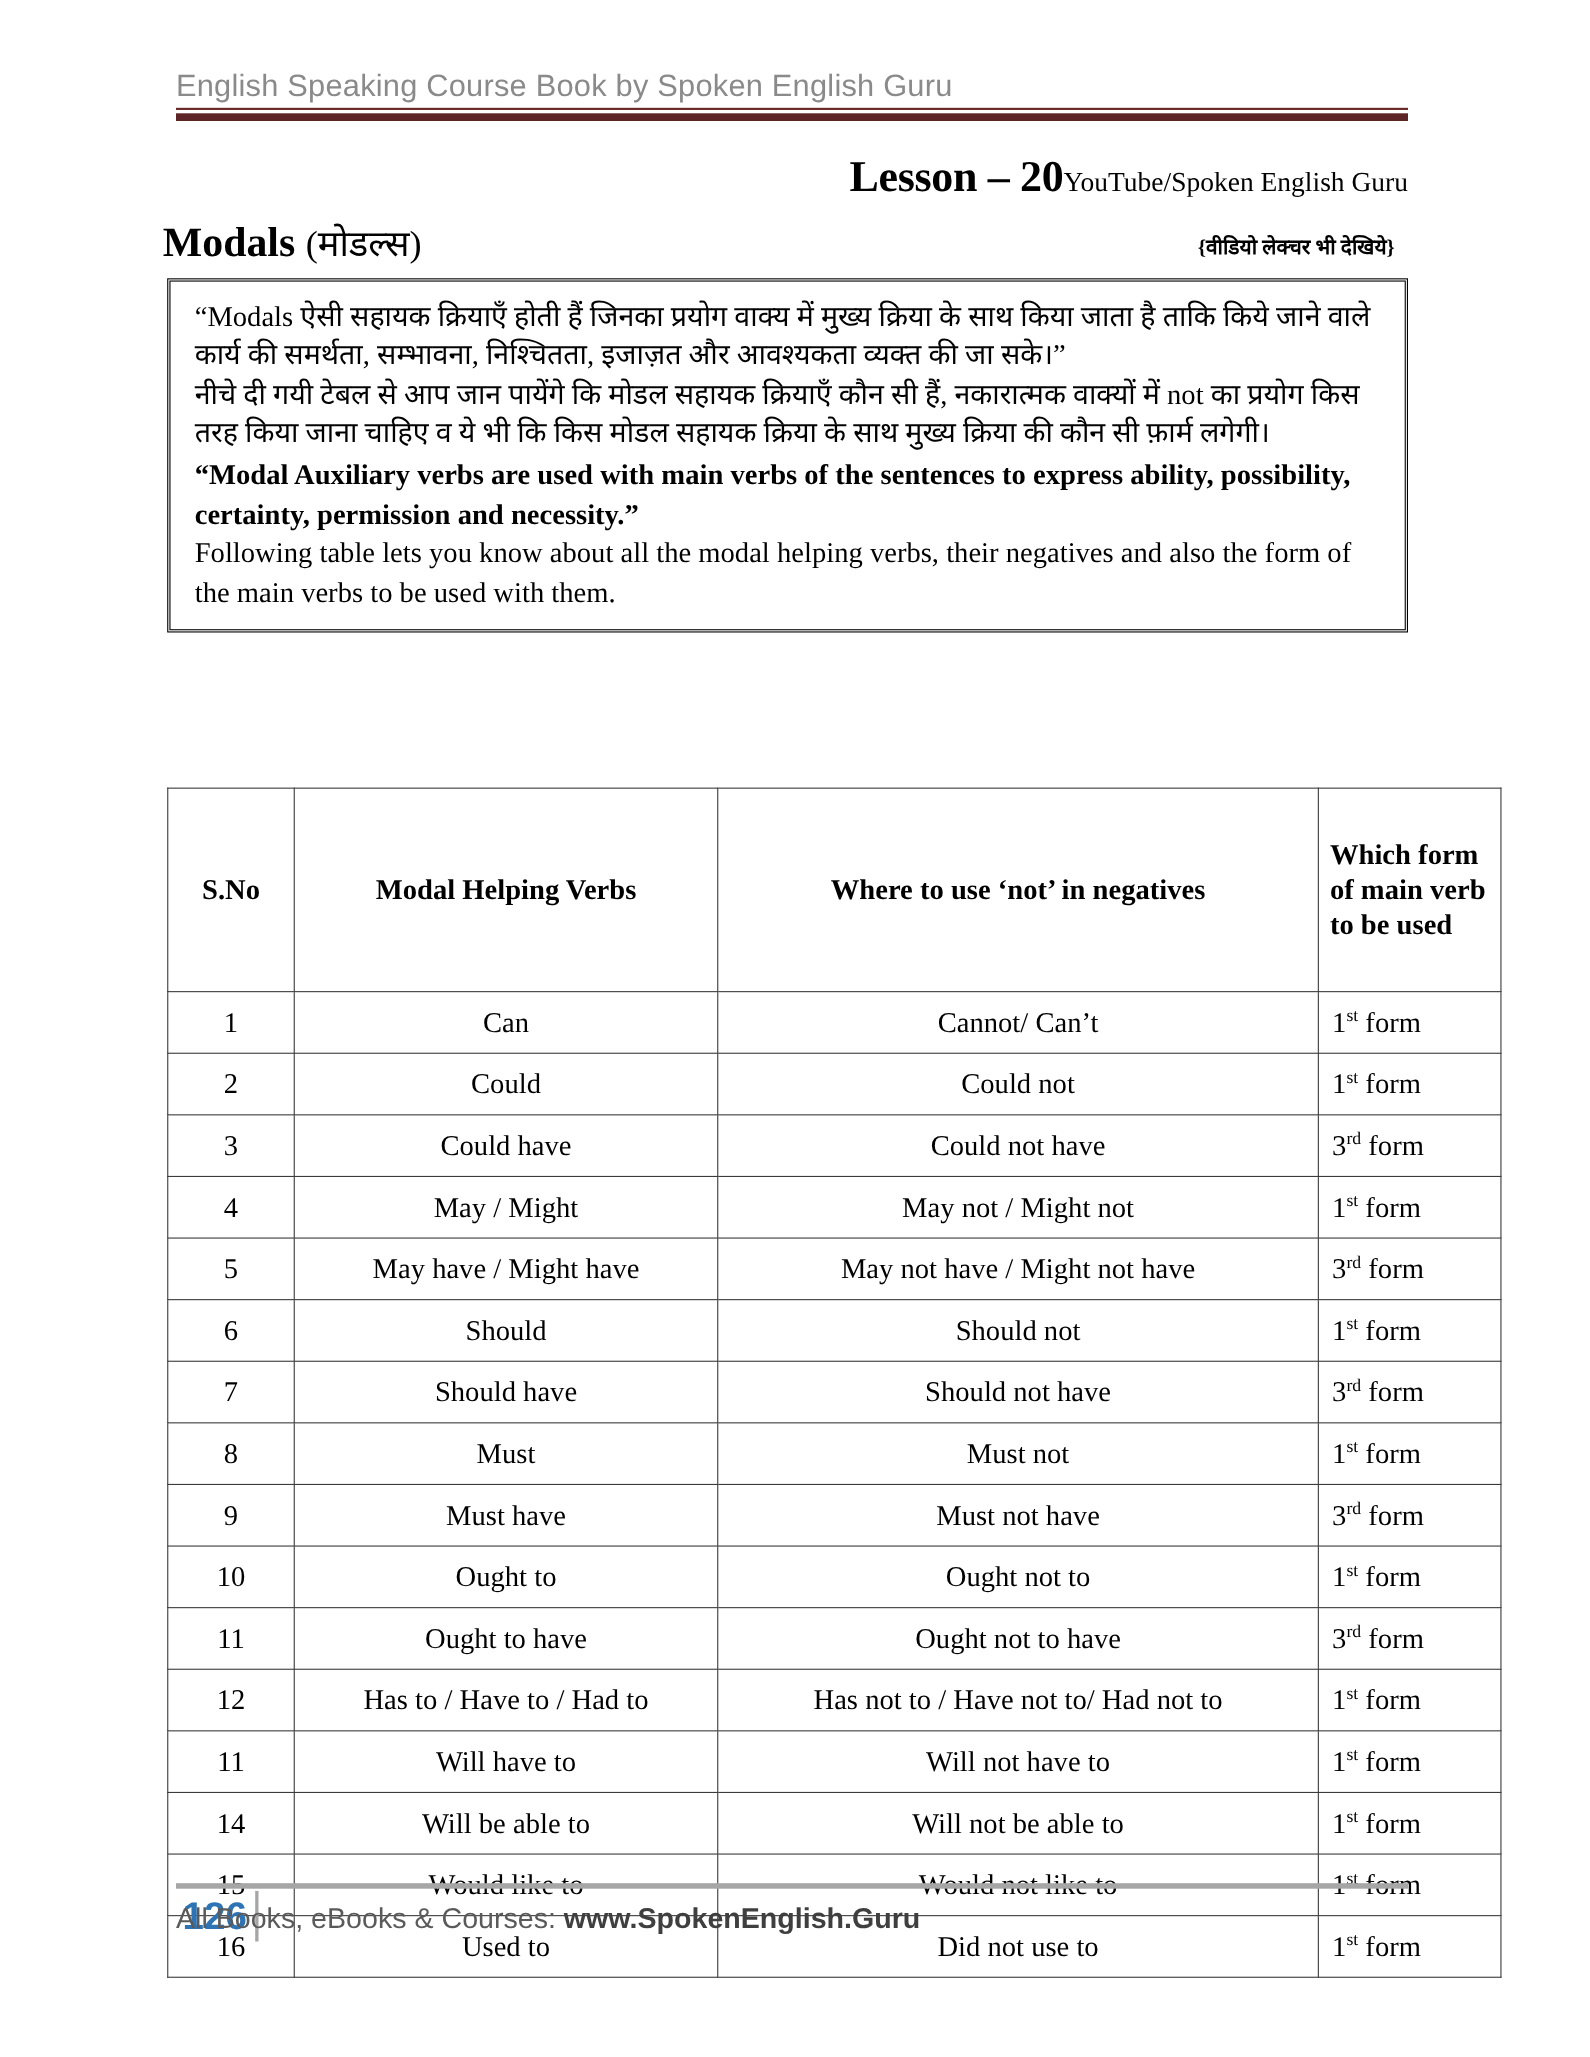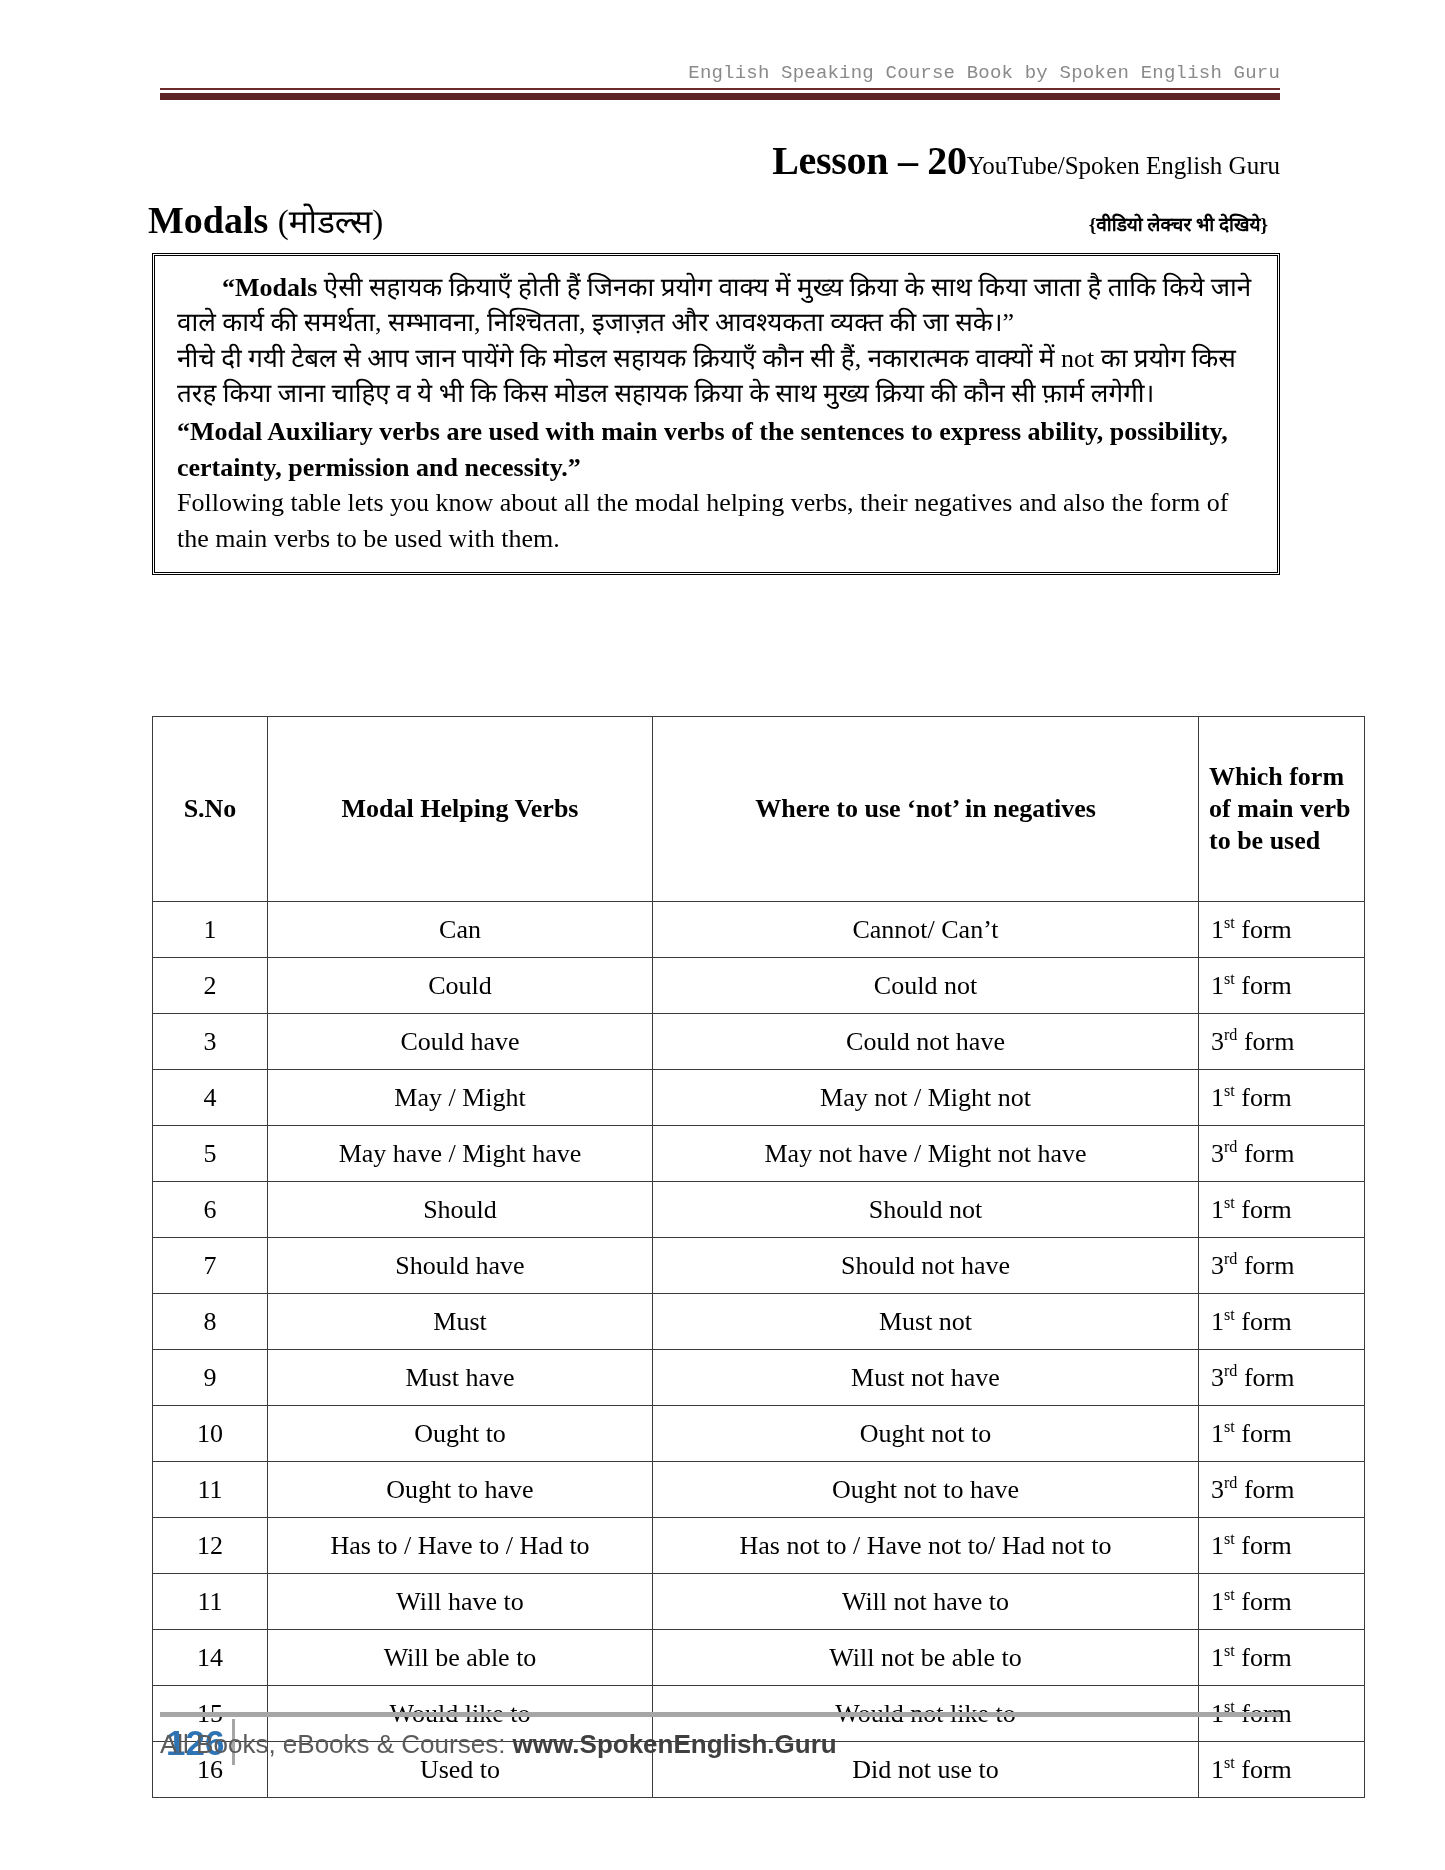--- a/index.html
+++ b/index.html
@@ -18,25 +18,24 @@
   }
 
   
   .header {
     position: absolute;
     left: 160px;
     top: 62px;
     width: 1120px;
   }
   .header-text {
-    text-align: right;
-    font-size: 19px;
+    font-size: 28px;
     color: #8a8a8a;
     letter-spacing: 0.2px;
-    font-family: Liberation Mono, monospace;
+    font-family: Liberation Sans, sans-serif;
     white-space: nowrap;
   }
   .header-rule-thin {
     margin-top: 4px;
     height: 2px;
     background: #6b2b2b;
   }
   .header-rule-thick {
     margin-top: 3px;
     height: 7px;
@@ -101,21 +100,21 @@
     padding: 14px 22px 16px 22px;
   }
   .def-box p {
     margin: 0;
     font-size: 26px;
     line-height: 1.36;
   }
   .def-hindi {
     font-size: 25.5px;
   }
-  .def-hindi b { font-weight: bold; margin-left: 45px; }
+  .def-hindi b { font-weight: normal; }
   .def-eng-bold {
     font-weight: bold;
     font-size: 27px;
     line-height: 1.33;
     margin-top: 3px !important;
   }
   .def-eng-plain {
     font-size: 27px;
     line-height: 1.35;
   }

